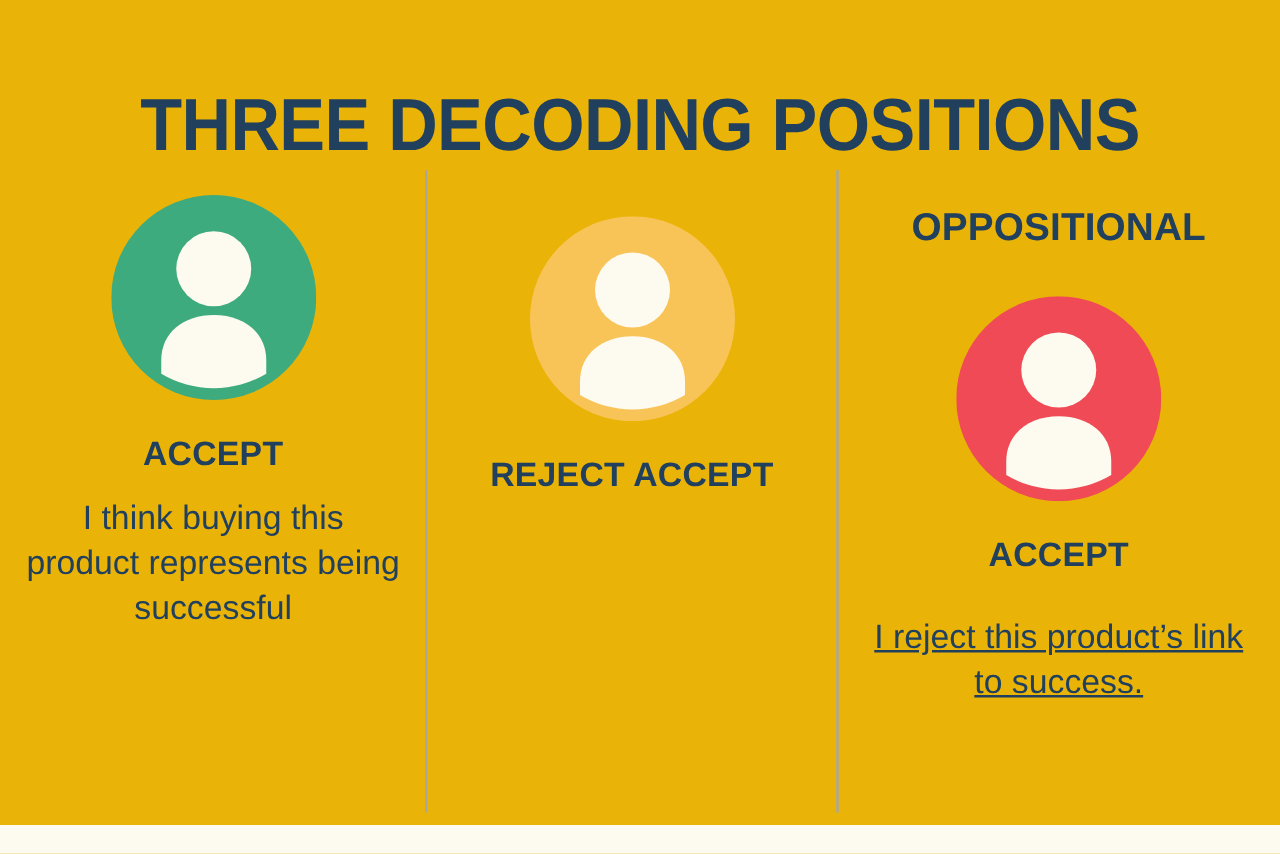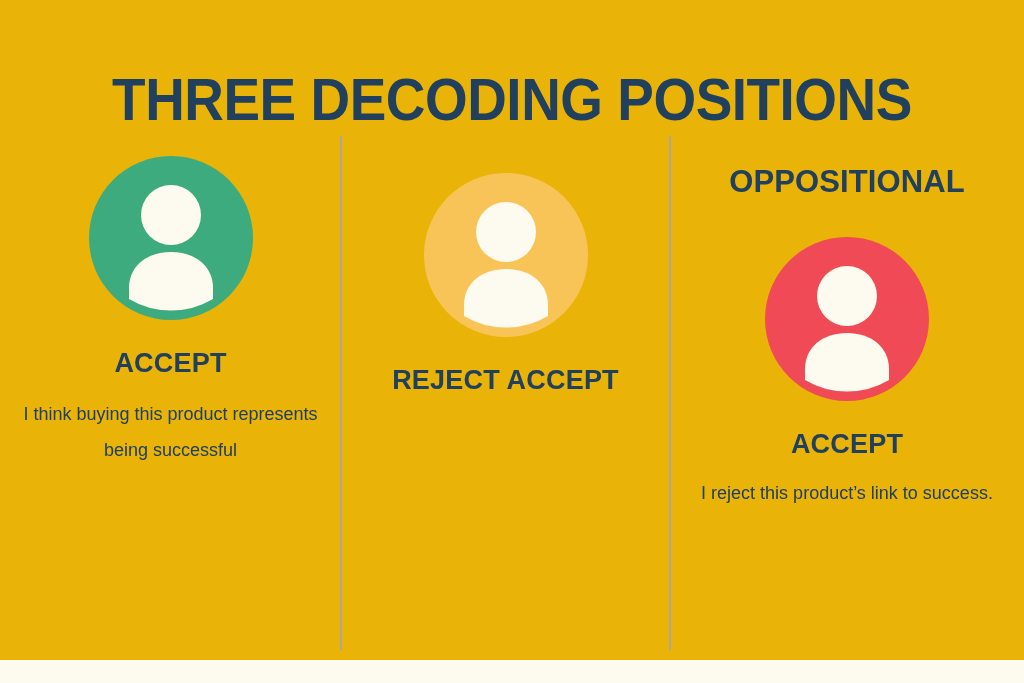--- a/index.html
+++ b/index.html
@@ -120,32 +120,32 @@
     text-align: left;
     color: #21405e;
     margin: 0;
   }
   .col-1 .verdict { margin-top: 28px; }
   .col-2 .verdict { margin-top: 28px; }
   .col-3 .verdict { margin-top: 28px; }
 
   
   .description {
-    font-size: 18px;
+    font-size: 27px;
     line-height: 36px;
     font-weight: 400;
     text-align: center;
     color: #21405e;
     margin: 0;
     padding: 0 12px;
     max-width: 300px;
   }
   .col-1 .description { margin-top: 17px; }
   .col-2 .description { margin-top: 17px; }
-  .col-3 .description { margin-top: 15px; }
+  .col-3 .description { margin-top: 31px; text-decoration: underline; }
 </style>
 </head>
 <body>
 
 <div class="poster">
 
   <h1 class="title">THREE DECODING POSITIONS</h1>
 
   <div class="divider divider-1"></div>
   <div class="divider divider-2"></div>

